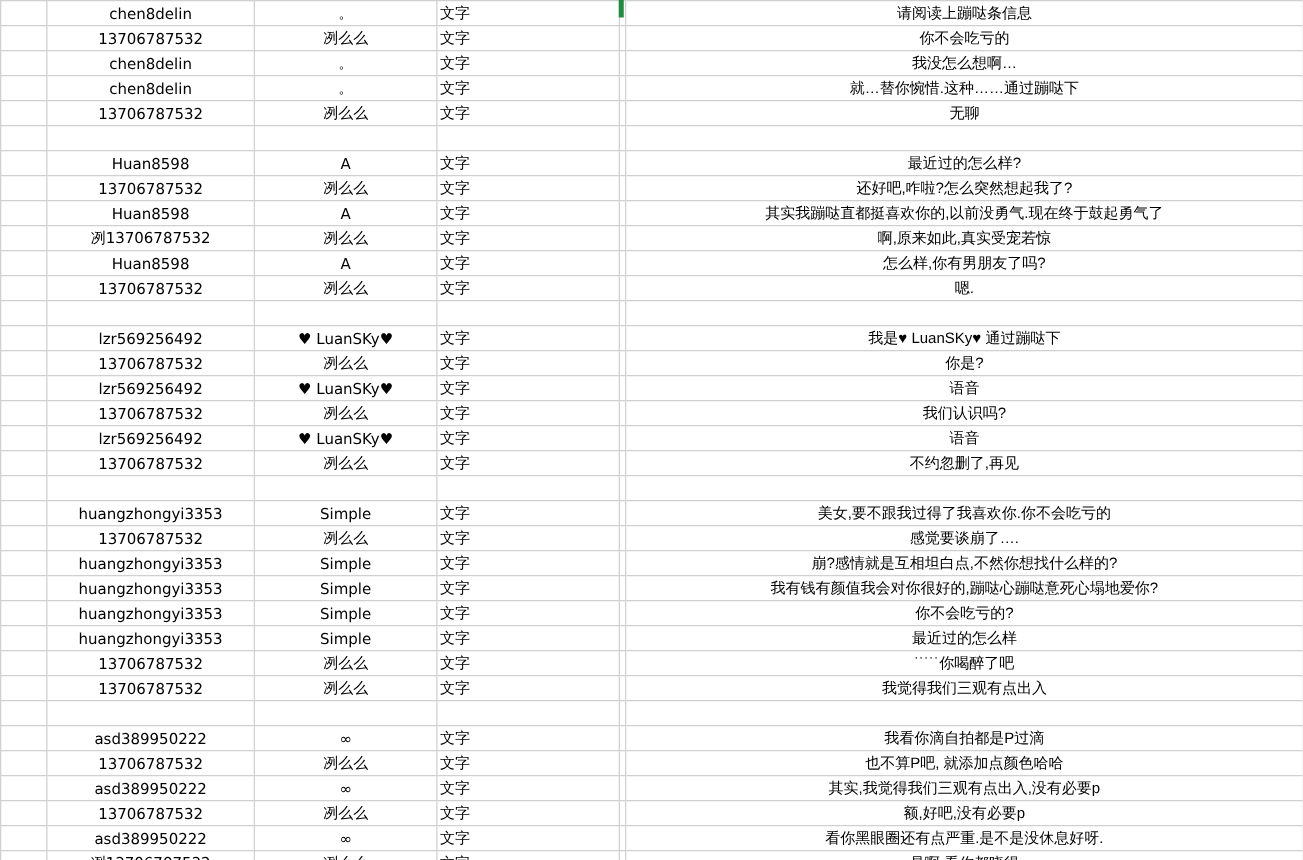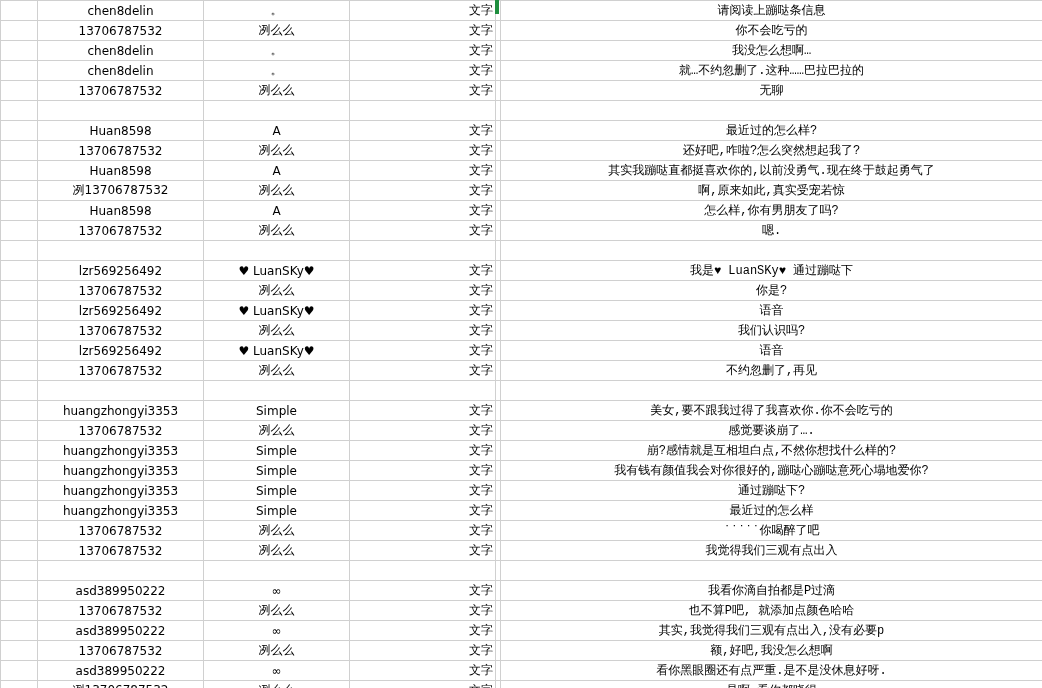--- a/index.html
+++ b/index.html
@@ -31,23 +31,23 @@
   col.c-a { width: 37px; }
   col.c-b { width: 166px; }
   col.c-c { width: 146px; }
   col.c-d { width: 146px; }
   col.c-e { width: 5px; }
   col.c-f { width: 542px; }
 
   td.col-a { border-left: none; background: #ffffff; }
   td.col-b { text-align: center; }
   td.col-c { text-align: center; }
-  td.col-d { text-align: right; }
+  td.col-d { text-align: left; }
   td.col-e { background: #ffffff; border-left: none; border-right: none; padding: 0; }
-  td.col-f { text-align: center; border-right: none; font-family: Liberation Mono, monospace; }
+  td.col-f { text-align: center; border-right: none; }
 
   tr.blank td {
     border-color: transparent;
     background: #ffffff;
     height: 19px;
   }
   tr.blank td.col-a, tr.blank td.col-e { border: none; }
 
   .selmark {
     position: absolute;
@@ -98,21 +98,21 @@
           <td class="col-d">文字</td>
           <td class="col-e"></td>
           <td class="col-f">我没怎么想啊…</td>
         </tr>
         <tr>
           <td class="col-a"></td>
           <td class="col-b sym">chen8delin</td>
           <td class="col-c sym">。</td>
           <td class="col-d">文字</td>
           <td class="col-e"></td>
-          <td class="col-f">就…不约忽删了.这种……巴拉巴拉的</td>
+          <td class="col-f">就…替你惋惜.这种……通过蹦哒下</td>
         </tr>
         <tr>
           <td class="col-a"></td>
           <td class="col-b sym">13706787532</td>
           <td class="col-c sym">冽么么</td>
           <td class="col-d">文字</td>
           <td class="col-e"></td>
           <td class="col-f">无聊</td>
         </tr>
         <tr class="blank">
@@ -266,21 +266,21 @@
           <td class="col-d">文字</td>
           <td class="col-e"></td>
           <td class="col-f">我有钱有颜值我会对你很好的,蹦哒心蹦哒意死心塌地爱你?</td>
         </tr>
         <tr>
           <td class="col-a"></td>
           <td class="col-b sym">huangzhongyi3353</td>
           <td class="col-c sym">Simple</td>
           <td class="col-d">文字</td>
           <td class="col-e"></td>
-          <td class="col-f">通过蹦哒下?</td>
+          <td class="col-f">你不会吃亏的?</td>
         </tr>
         <tr>
           <td class="col-a"></td>
           <td class="col-b sym">huangzhongyi3353</td>
           <td class="col-c sym">Simple</td>
           <td class="col-d">文字</td>
           <td class="col-e"></td>
           <td class="col-f">最近过的怎么样</td>
         </tr>
         <tr>
@@ -330,21 +330,21 @@
           <td class="col-d">文字</td>
           <td class="col-e"></td>
           <td class="col-f">其实,我觉得我们三观有点出入,没有必要p</td>
         </tr>
         <tr>
           <td class="col-a"></td>
           <td class="col-b sym">13706787532</td>
           <td class="col-c sym">冽么么</td>
           <td class="col-d">文字</td>
           <td class="col-e"></td>
-          <td class="col-f">额,好吧,我没怎么想啊</td>
+          <td class="col-f">额,好吧,没有必要p</td>
         </tr>
         <tr>
           <td class="col-a"></td>
           <td class="col-b sym">asd389950222</td>
           <td class="col-c sym">∞</td>
           <td class="col-d">文字</td>
           <td class="col-e"></td>
           <td class="col-f">看你黑眼圈还有点严重.是不是没休息好呀.</td>
         </tr>
         <tr>

